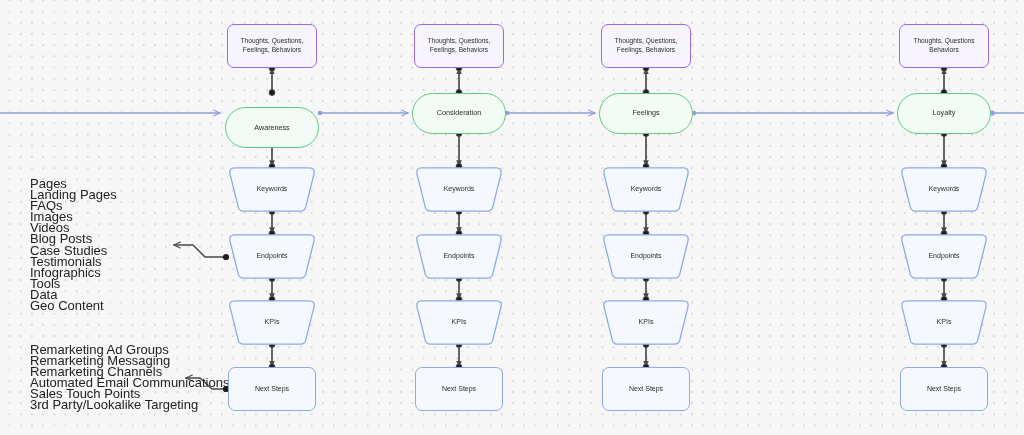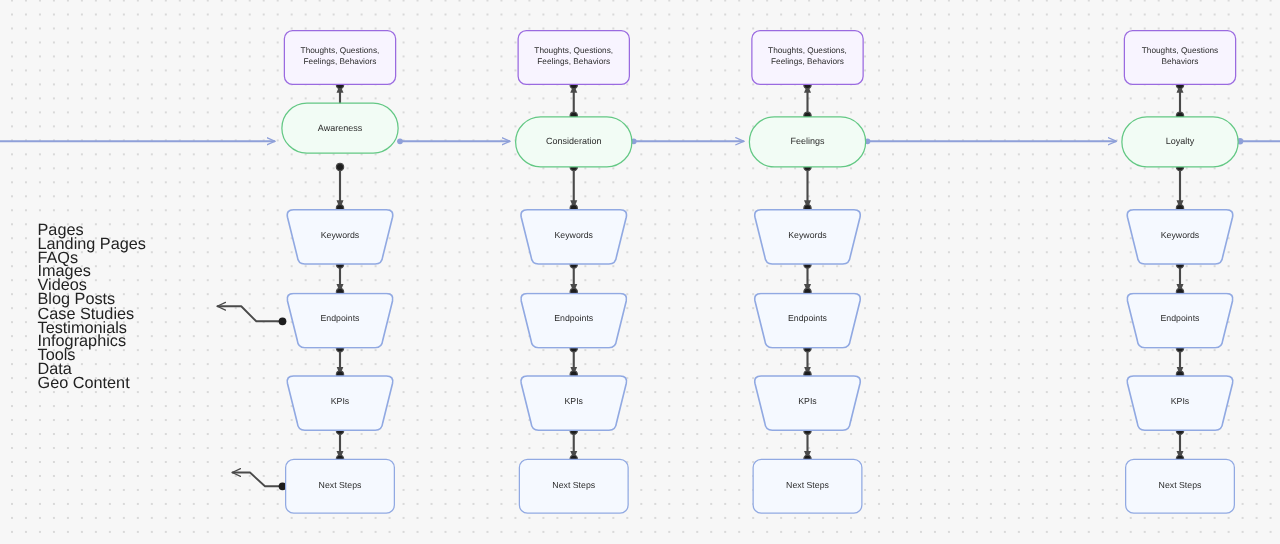--- a/index.html
+++ b/index.html
@@ -271,27 +271,33 @@
 Images
 Videos
 Blog Posts
 Case Studies
 Testimonials
 Infographics
 Tools
 Data
 Geo Content</div>
 
+  <div class="annotation" style="left:30px; top:344px;">Remarketing Ad Groups
+Remarketing Messaging
+Remarketing Channels
+Automated Email Communications
+Sales Touch Points
+3rd Party/Lookalike Targeting</div>
 
   <div id="nodes">
       <div class="node purple" style="left: 227px; top: 24px; width: 90px; height: 44px;">
         <span class="label">Thoughts, Questions,
 Feelings, Behaviors</span>
       </div>
-      <div class="node green" style="left: 225px; top: 82px; width: 94px; height: 41px;">
+      <div class="node green" style="left: 225px; top: 107px; width: 94px; height: 41px;">
         <span class="label">Awareness</span>
       </div>
       <div class="node blue-trap" style="left: 228px; top: 166.5px; width: 88px; height: 45px; position: absolute;">
         <svg class="trap-svg" viewBox="0 0 88 45" preserveAspectRatio="none">
           <path d="M 6.8 0.8 L 81.2 0.8 Q 87.2 0.8 86 6.8 L 78.2 38.2 Q 77.60000000000001 44.2 72.2 44.2 L 15.8 44.2 Q 10.4 44.2 9.8 38.2 L 2 6.8 Q 0.8 0.8 6.8 0.8 Z" fill="#f5f9ff" stroke="#91a9e2" stroke-width="1.3" stroke-linejoin="round"></path>
         </svg>
         <span class="label">Keywords</span>
       </div>
       <div class="node blue-trap" style="left: 228px; top: 233.5px; width: 88px; height: 45px; position: absolute;">
         <svg class="trap-svg" viewBox="0 0 88 45" preserveAspectRatio="none">

